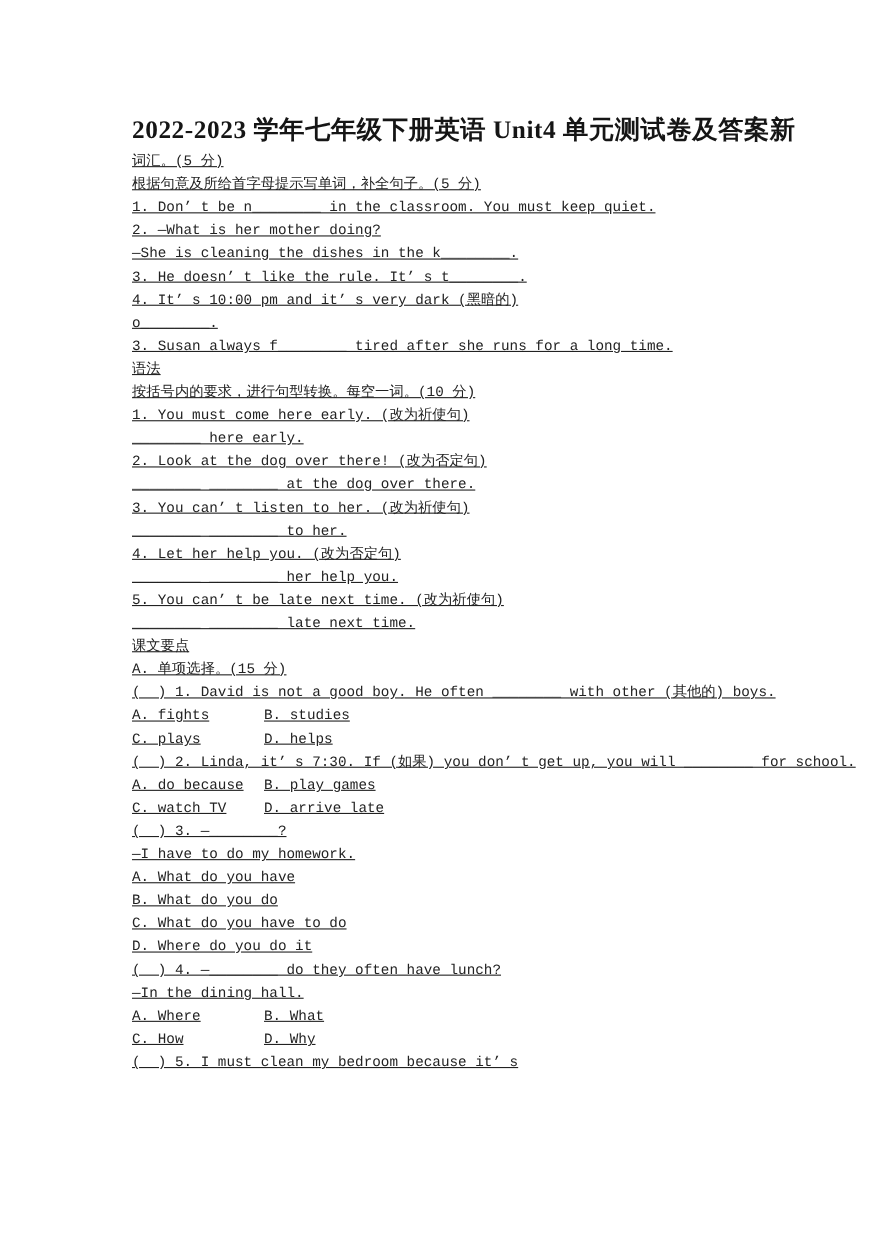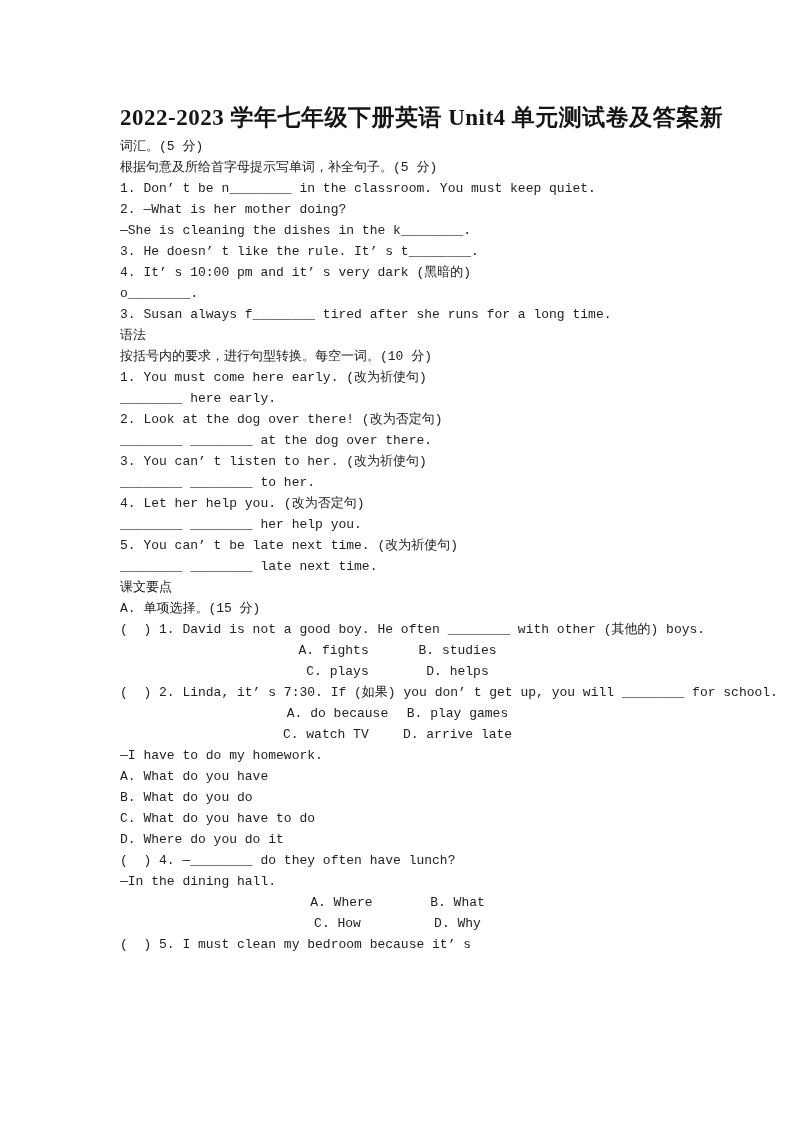--- a/index.html
+++ b/index.html
@@ -32,28 +32,28 @@
   }
   .doc-title .title-line {
     display: block;
     white-space: nowrap;
   }
   .doc-body {
     font-family: "Liberation Mono", "DejaVu Sans Mono", monospace;
     font-size: 13px;
     line-height: 21px;
     color: #222222;
+    text-decoration: underline;
   }
   .doc-body .line {
     white-space: pre;
     height: 21px;
   }
   .doc-body .row-cols {
     display: flex;
-    justify-content: center;
   }
   .doc-body .row-cols .col-a {
     width: 120px;
     flex: 0 0 120px;
     white-space: pre;
   }
   .doc-body .row-cols .col-b {
     white-space: pre;
   }
 </style>
@@ -87,20 +87,21 @@
       <div class="line">5. You can’ t be late next time. (改为祈使句)</div>
       <div class="line">________ ________ late next time.</div>
       <div class="line">课文要点</div>
       <div class="line">A. 单项选择。(15 分)</div>
       <div class="line">(  ) 1. David is not a good boy. He often ________ with other (其他的) boys.</div>
       <div class="line row-cols"><span class="col-a">A. fights</span><span class="col-b">B. studies</span></div>
       <div class="line row-cols"><span class="col-a">C. plays</span><span class="col-b">D. helps</span></div>
       <div class="line">(  ) 2. Linda, it’ s 7:30. If (如果) you don’ t get up, you will ________ for school.</div>
       <div class="line row-cols"><span class="col-a">A. do because</span><span class="col-b">B. play games</span></div>
       <div class="line row-cols"><span class="col-a">C. watch TV</span><span class="col-b">D. arrive late</span></div>
+      <div class="line">(  ) 3. —________?</div>
       <div class="line">—I have to do my homework.</div>
       <div class="line">A. What do you have</div>
       <div class="line">B. What do you do</div>
       <div class="line">C. What do you have to do</div>
       <div class="line">D. Where do you do it</div>
       <div class="line">(  ) 4. —________ do they often have lunch?</div>
       <div class="line">—In the dining hall.</div>
       <div class="line row-cols"><span class="col-a">A. Where</span><span class="col-b">B. What</span></div>
       <div class="line row-cols"><span class="col-a">C. How</span><span class="col-b">D. Why</span></div>
       <div class="line">(  ) 5. I must clean my bedroom because it’ s</div>

